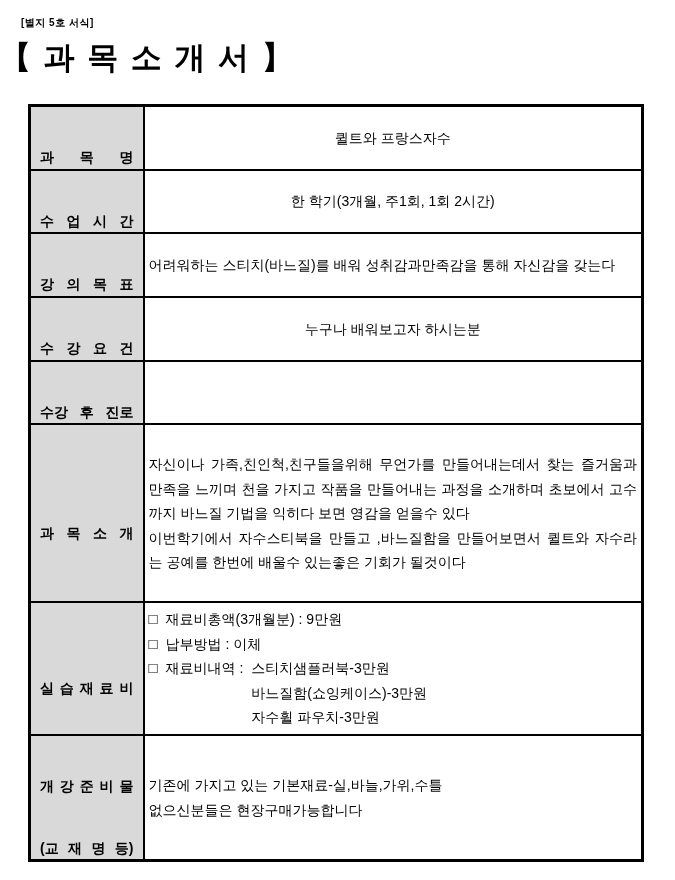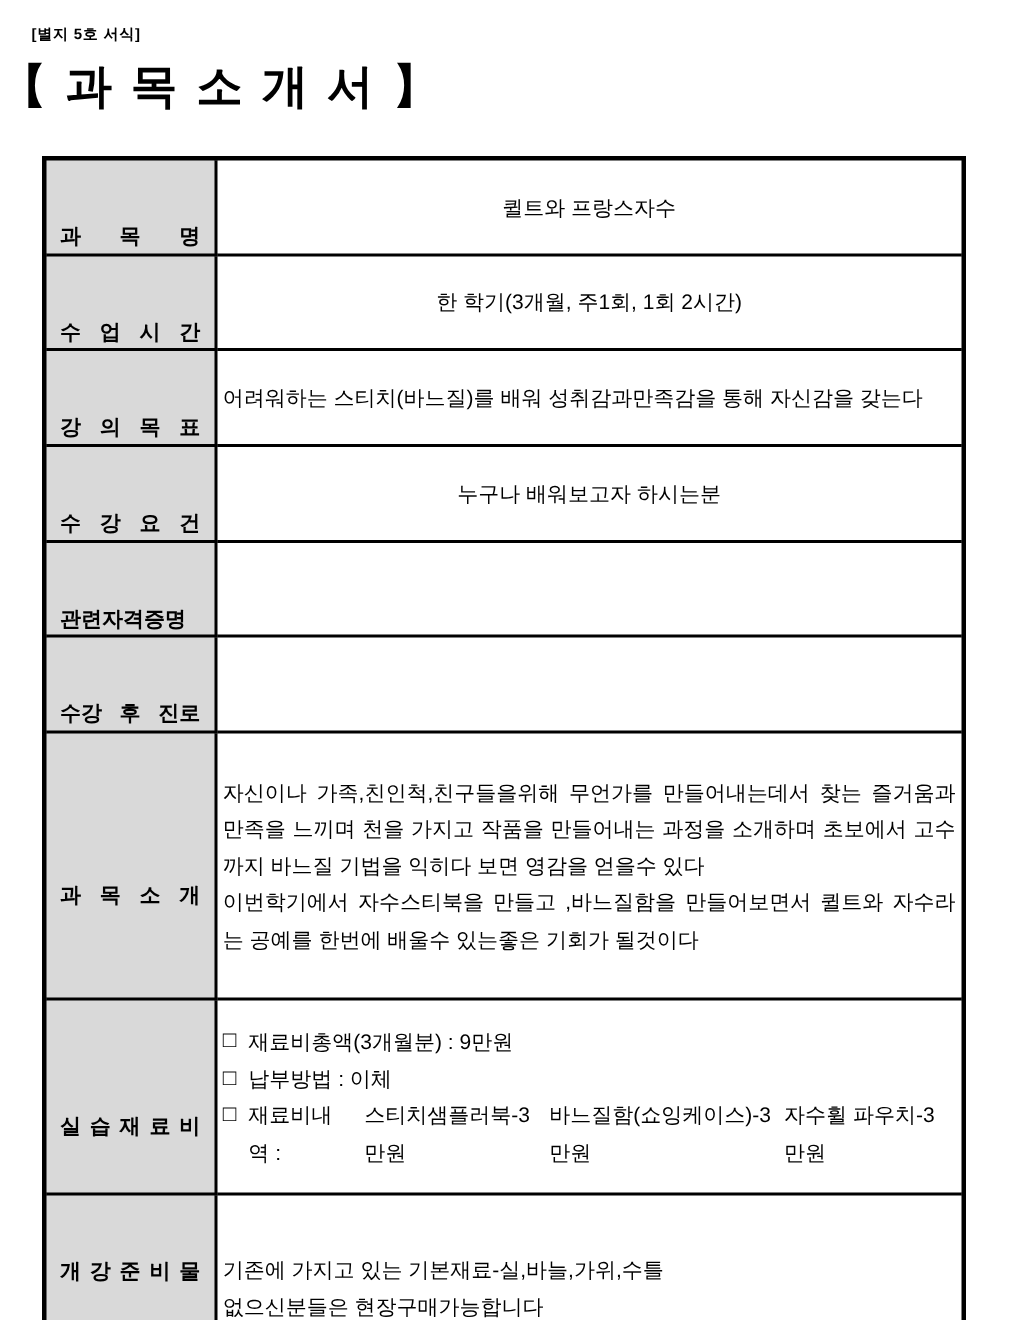--- a/index.html
+++ b/index.html
@@ -47,21 +47,21 @@
   tr.r-goal         { height:56px; }
   tr.r-requirements { height:60px; }
   tr.r-certificates { height:57px; }
   tr.r-career       { height:46px; }
   tr.r-intro        { height:178px; }
   tr.r-materials    { height:130px; }
   tr.r-preparation  { height:72px; }
 
   .mat-row { display:flex; align-items:flex-start; gap:8px; }
   .mat-row .cb { font-size:15px; line-height:1.63; }
-  .mat-details { display:flex; flex-direction:row; }
+  .mat-details { display:flex; flex-direction:column; }
 </style>
 </head>
 <body>
 
 <div class="page">
 
   <div class="form-tag">[별지 5호 서식]</div>
   <div class="title">【 과 목 소 개 서 】</div>
 
   <table class="intro">
@@ -89,26 +89,20 @@
         </td>
       </tr>
 
       <tr class="r-requirements">
         <th>
           <div class="th-label">수 강 요 건</div>
         </th>
         <td class="center">누구나 배워보고자 하시는분</td>
       </tr>
 
-      <tr class="r-certificates">
-        <th>
-          <div class="th-label">관련자격증명</div>
-        </th>
-        <td></td>
-      </tr>
 
       <tr class="r-career">
         <th>
           <div class="th-label">수강 후 진로</div>
         </th>
         <td></td>
       </tr>
 
       <tr class="r-intro">
         <th>

